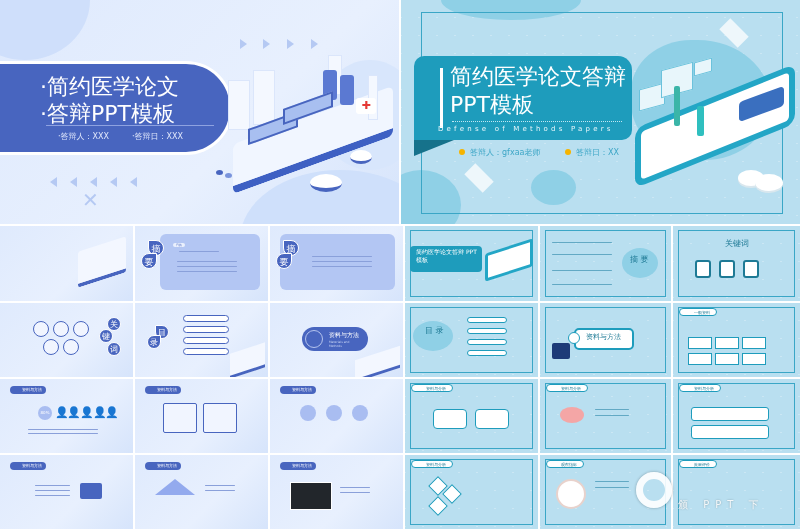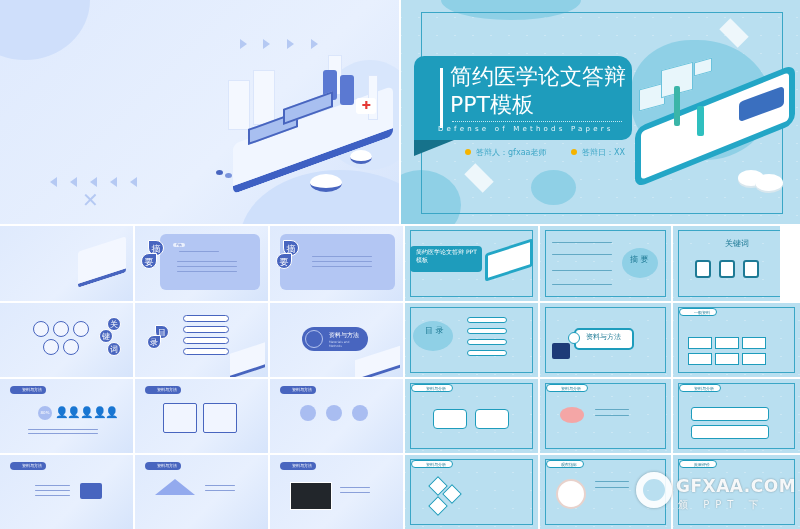--- a/index.html
+++ b/index.html
@@ -31,20 +31,27 @@
     <div class="tri" style="left:287px;top:39px;border-left:7px solid #b5c9f3"></div>
     <div class="tri" style="left:311px;top:39px;border-left:7px solid #b5c9f3"></div>
     <div class="tri" style="left:50px;top:177px;border-right:7px solid #b5c9f3"></div>
     <div class="tri" style="left:70px;top:177px;border-right:7px solid #b5c9f3"></div>
     <div class="tri" style="left:90px;top:177px;border-right:7px solid #b5c9f3"></div>
     <div class="tri" style="left:110px;top:177px;border-right:7px solid #b5c9f3"></div>
     <div class="tri" style="left:130px;top:177px;border-right:7px solid #b5c9f3"></div>
   </div>
   <div style="position:absolute;left:82px;top:188px;color:#b5c9f3;font-size:20px;font-weight:bold">✕</div>
 
+  <div class="pill-dark" style="left:0;top:64px;width:230px;height:88px;border-radius:0 44px 44px 0;box-shadow:0 0 0 3px #fff">
+    <div style="position:absolute;left:40px;top:10px;font-size:22px;line-height:26px;color:#fff">·简约医学论文</div>
+    <div style="position:absolute;left:40px;top:37px;font-size:22px;line-height:26px;color:#fff">·答辩PPT模板</div>
+    <div style="position:absolute;left:46px;top:60px;width:168px;height:1px;background:#8ea2e0;top:61px"></div>
+    <div style="position:absolute;left:58px;top:67px;font-size:8px;color:#dfe6fb">·答辩人：XXX</div>
+    <div style="position:absolute;left:132px;top:67px;font-size:8px;color:#dfe6fb">·答辩日：XXX</div>
+  </div>
 
   <div class="iso" style="left:228px;top:50px;width:170px;height:130px">
     <div style="position:absolute;left:5px;top:65px;width:160px;height:50px;background:#f1f6ff;transform:skewY(-20deg);border-bottom:8px solid #3e60c3;border-radius:6px"></div>
     <div style="position:absolute;left:0;top:30px;width:22px;height:50px;background:#f4f8ff;border:1px solid #dbe6fb"></div>
     <div style="position:absolute;left:25px;top:20px;width:22px;height:55px;background:#f4f8ff;border:1px solid #dbe6fb"></div>
     <div style="position:absolute;left:100px;top:5px;width:14px;height:40px;background:#f4f8ff;border:1px solid #dbe6fb"></div>
     <div style="position:absolute;left:140px;top:25px;width:10px;height:45px;background:#f4f8ff;border:1px solid #dbe6fb"></div>
     <div style="position:absolute;left:95px;top:20px;width:14px;height:30px;background:#5b79d2;border-radius:3px"></div>
     <div style="position:absolute;left:112px;top:25px;width:14px;height:30px;background:#5b79d2;border-radius:3px"></div>
     <div style="position:absolute;left:20px;top:70px;width:50px;height:16px;background:#a8bff0;transform:skewY(-20deg);border:2px solid #4865bf"></div>
@@ -70,21 +77,21 @@
   <div class="diamond" style="left:65px;top:165px;width:26px;height:26px"></div>
 
   <div style="position:absolute;left:13px;top:56px;width:218px;height:84px;background:#1e9cbc;border-radius:10px 14px 10px 0">
     <div style="position:absolute;left:26px;top:12px;width:3px;height:60px;background:#fff"></div>
     <div style="position:absolute;left:36px;top:36px;font-size:22px;line-height:26px;color:#fff">PPT模板</div>
     <div style="position:absolute;left:36px;top:8px;font-size:22px;line-height:26px;color:#fff;white-space:nowrap">简约医学论文答辩</div>
     <div style="position:absolute;left:38px;top:65px;width:170px;border-top:1px dotted #bfe7f2"></div>
     <div style="position:absolute;left:24px;top:69px;font-size:7px;letter-spacing:3.2px;color:#e6f6fb;white-space:nowrap">Defense of Methods Papers</div>
   </div>
   <div style="position:absolute;left:13px;top:140px;width:0;height:0;border-left:40px solid #16728b;border-bottom:16px solid transparent"></div>
-  <div style="position:absolute;left:64px;top:147px;font-size:8px;color:#3da6c6;white-space:nowrap">
+  <div style="position:absolute;left:58px;top:147px;font-size:8px;color:#3da6c6;white-space:nowrap">
     <span style="display:inline-block;width:6px;height:6px;border-radius:50%;background:#f5b400;margin-right:5px"></span><span>答辩人：gfxaa老师</span>
     <span style="display:inline-block;width:6px;height:6px;border-radius:50%;background:#f5b400;margin:0 5px 0 22px"></span><span>答辩日：XX</span>
   </div>
 
   <div class="iso" style="left:228px;top:56px;width:170px;height:120px">
     <div style="position:absolute;left:6px;top:40px;width:160px;height:60px;background:#fff;transform:skewY(-22deg);border:6px solid #23a6c6;border-radius:10px"></div>
     <div style="position:absolute;left:10px;top:30px;width:26px;height:22px;background:#e8f6fb;border:1px solid #6bc2dc;transform:skewY(-15deg)"></div>
     <div style="position:absolute;left:32px;top:10px;width:32px;height:28px;background:#e8f6fb;border:1px solid #6bc2dc;transform:skewY(-15deg)"></div>
     <div style="position:absolute;left:65px;top:4px;width:18px;height:14px;background:#e8f6fb;border:1px solid #6bc2dc;transform:skewY(-15deg)"></div>
     <div style="position:absolute;left:45px;top:30px;width:6px;height:40px;background:#3bb5a8;border-radius:2px"></div>
@@ -197,21 +204,21 @@
 <div class="slide teal" style="left:540px;top:226px;width:131px;height:75px">
   <div class="grid"></div>
     <div class="tframe" style="left:5px;top:4px;width:121px;height:67px"></div>
   <div class="blob" style="left:82px;top:22px;width:36px;height:30px;background:#8fd0e6"></div>
   <div style="position:absolute;left:90px;top:28px;font-size:8px;color:#1e7a95">摘 要</div>
   <div class="tline" style="left:12px;top:16px;width:60px;height:1px"></div>
   <div class="tline" style="left:12px;top:28px;width:60px;height:1px"></div>
   <div class="tline" style="left:12px;top:44px;width:60px;height:1px"></div>
   <div class="tline" style="left:12px;top:58px;width:60px;height:1px"></div>
 </div>
-<div class="slide teal" style="left:673px;top:226px;width:107px;height:75px">
+<div class="slide teal" style="left:673px;top:226px;width:127px;height:75px">
   <div class="grid"></div>
     <div class="tframe" style="left:5px;top:4px;width:117px;height:67px"></div>
   <div style="position:absolute;left:52px;top:12px;font-size:8px;color:#1e7a95">关键词</div>
   <div style="position:absolute;left:22px;top:34px;width:16px;height:18px;border:2px solid #1e7a95;border-radius:3px;background:#fff"></div>
   <div style="position:absolute;left:46px;top:34px;width:16px;height:18px;border:2px solid #1e7a95;border-radius:3px;background:#fff"></div>
   <div style="position:absolute;left:70px;top:34px;width:16px;height:18px;border:2px solid #1e7a95;border-radius:3px;background:#fff"></div>
 </div>
 <div class="slide teal" style="left:405px;top:303px;width:133px;height:74px">
   <div class="grid"></div>
     <div class="tframe" style="left:5px;top:4px;width:123px;height:66px"></div>
@@ -281,15 +288,14 @@
   <div class="tline" style="left:55px;top:32px;width:34px;height:1px"></div>
 </div>
 <div class="slide teal" style="left:673px;top:455px;width:127px;height:74px">
   <div class="grid"></div>
     <div class="tframe" style="left:5px;top:4px;width:117px;height:66px"></div>
   <div style="position:absolute;left:6px;top:5px;padding:0 6px 0 14px;height:8px;border:1px solid #1e9cbc;border-radius:4px;background:#fff;color:#1e7a95;font-size:4px;line-height:7px">效果评价</div>
 </div>
 
 <div style="position:absolute;left:636px;top:470px;width:164px;height:58px">
   <div style="position:absolute;left:0;top:2px;width:36px;height:36px;border-radius:50%;border:7px solid rgba(255,255,255,.9);box-shadow:0 0 3px rgba(0,0,0,.3)"></div>
-  <div style="position:absolute;left:40px;top:6px;font-size:17px;font-weight:bold;color:rgba(255,255,255,.92);text-shadow:0 0 2px rgba(0,0,0,.35);letter-spacing:0.5px">GFXAA.COM</div>
   <div style="position:absolute;left:42px;top:28px;font-size:10px;color:rgba(255,255,255,.9);letter-spacing:6px;text-shadow:0 0 2px rgba(0,0,0,.3)">颁 PPT 下</div>
 </div>
 
 </body></html>

